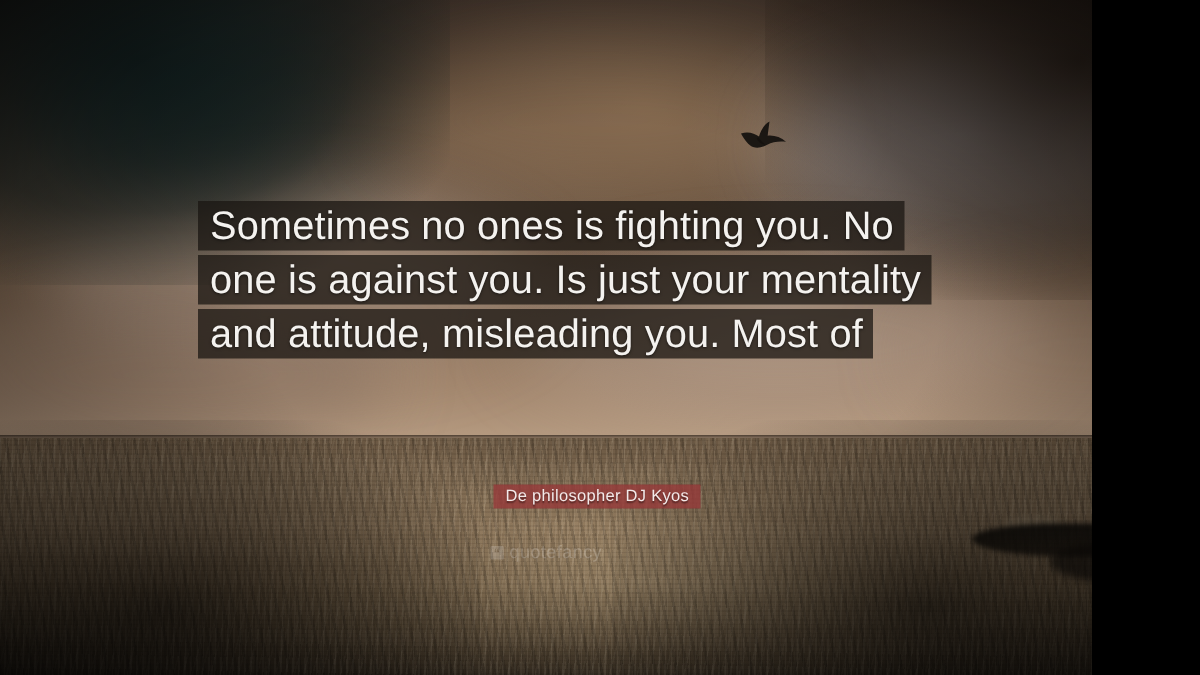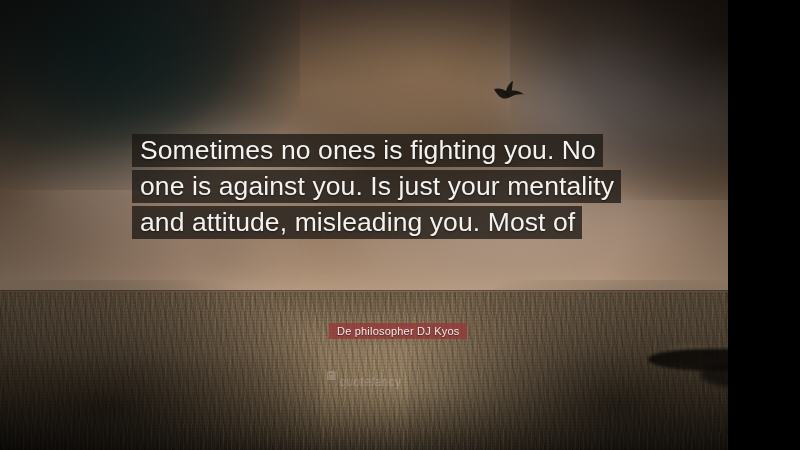--- a/index.html
+++ b/index.html
@@ -201,21 +201,20 @@
     color: #4a3b2e;
     font-size: 8px;
     line-height: 9px;
     font-weight: bold;
   }
   .watermark .wm-text {
     color: #ffffff;
     font-size: 12px;
     line-height: 14px;
     letter-spacing: 0.3px;
-    margin-top: 14px;
   }
 </style>
 </head>
 <body>
 
 <div id="stage">
 
   <div class="sky">
     <div class="cloud c1"></div>
     <div class="cloud c2"></div>

